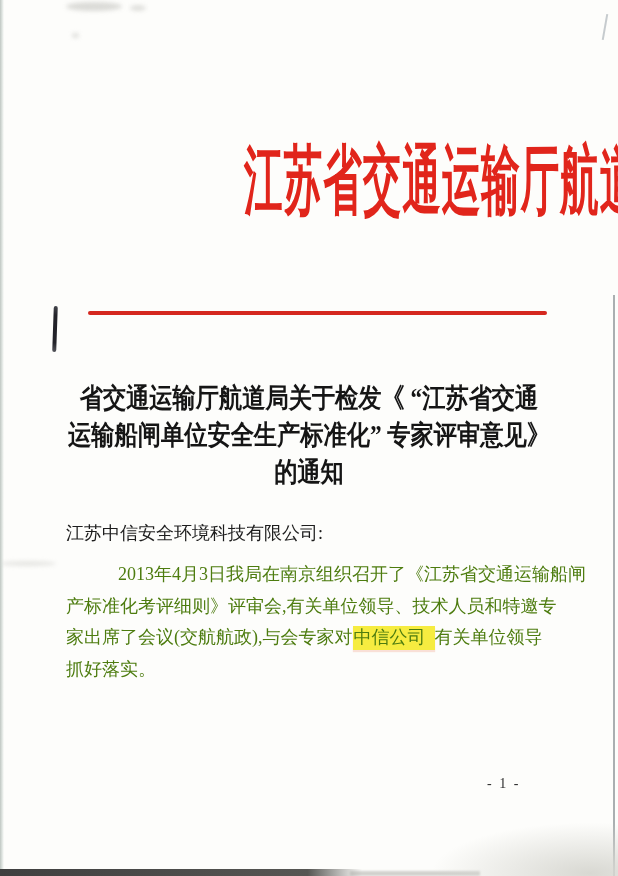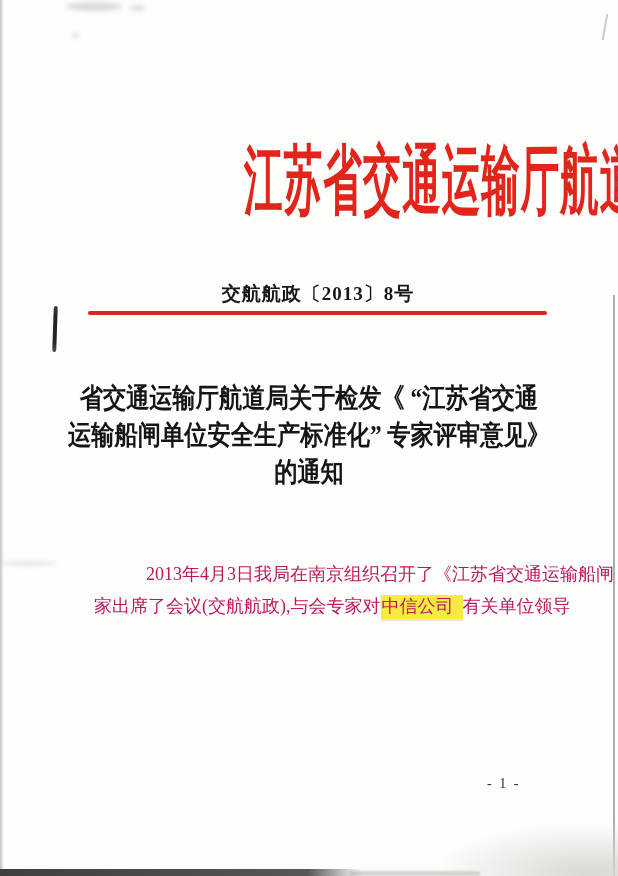--- a/index.html
+++ b/index.html
@@ -51,21 +51,21 @@
     transform:scaleX(0.86);transform-origin:50% 0%;
     white-space:nowrap;
   }
   
   .salutation{
     position:absolute;left:66px;top:521px;
     font-size:18px;color:#1d1d1d;white-space:nowrap;
   }
   .body-paragraph{
     position:absolute;left:66px;top:559px;width:512px;
-    font-size:18px;line-height:31.6px;color:#be185d;margin-left:28px;
+    font-size:18px;line-height:31.6px;color:#4d7c0f;
   }
   .body-line{white-space:nowrap;}
   .body-line.indent{padding-left:52px;}
   .hl{
     background:var(--highlight-yellow,#f6ec40);
     padding:1px 9px 3px 1px;
     box-shadow:0 2px 1px rgba(240,170,150,0.35);
   }
   
   .page-number{
@@ -117,33 +117,35 @@
   <div class="smudge s3"></div>
   <div class="smudge s4"></div>
   <div class="bottom-band"></div>
   <div class="bottom-band-fade"></div>
   <div class="corner-shadow"></div>
 
   <div class="letterhead">
     <span class="letterhead-inner">江苏省交通运输厅航道局文件</span>
   </div>
 
-  <div class="doc-number">交航航政〔2013〕8号</div>
 
   <div class="pen-mark"></div>
 
   <div class="red-rule"></div>
 
   <div class="notice-title">
     <div>省交通运输厅航道局关于检发《 “江苏省交通</div>
     <div>运输船闸单位安全生产标准化” 专家评审意见》</div>
     <div>的通知</div>
   </div>
 
+  <div class="salutation">江苏中信安全环境科技有限公司:</div>
 
   <div class="body-paragraph">
     <div class="body-line indent">2013年4月3日我局在南京组织召开了《江苏省交通运输船闸</div>
+    <div class="body-line">产标准化考评细则》评审会,有关单位领导、技术人员和特邀专</div>
     <div class="body-line"><span>家出席了会议(交航航政),与会专家对</span><span class="hl">中信公司</span><span>有关单位领导</span></div>
+    <div class="body-line">抓好落实。</div>
   </div>
 
   <div class="page-number">- 1 -</div>
 
 </div>
 
 </body></html>

